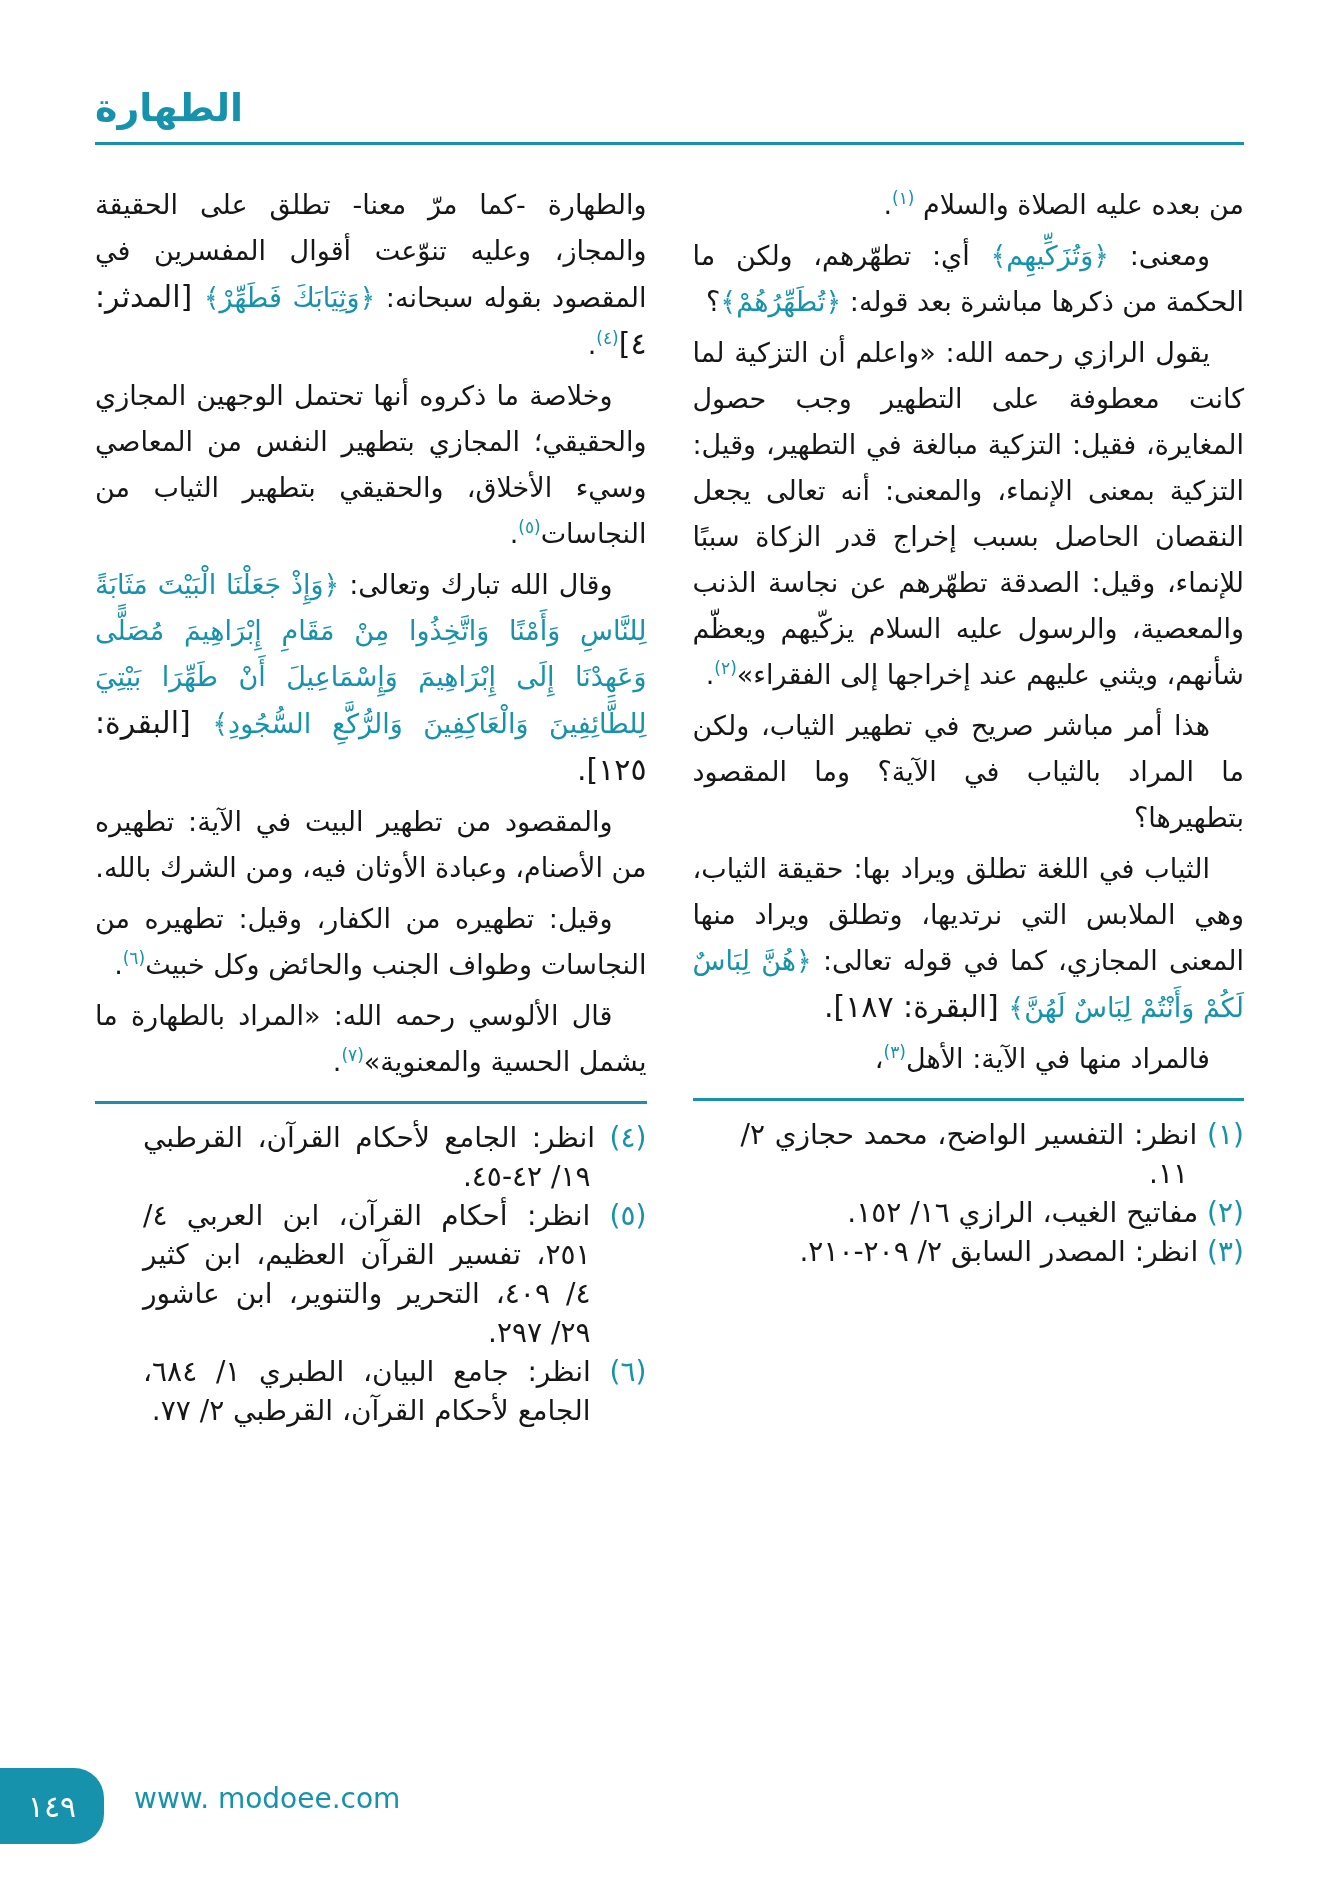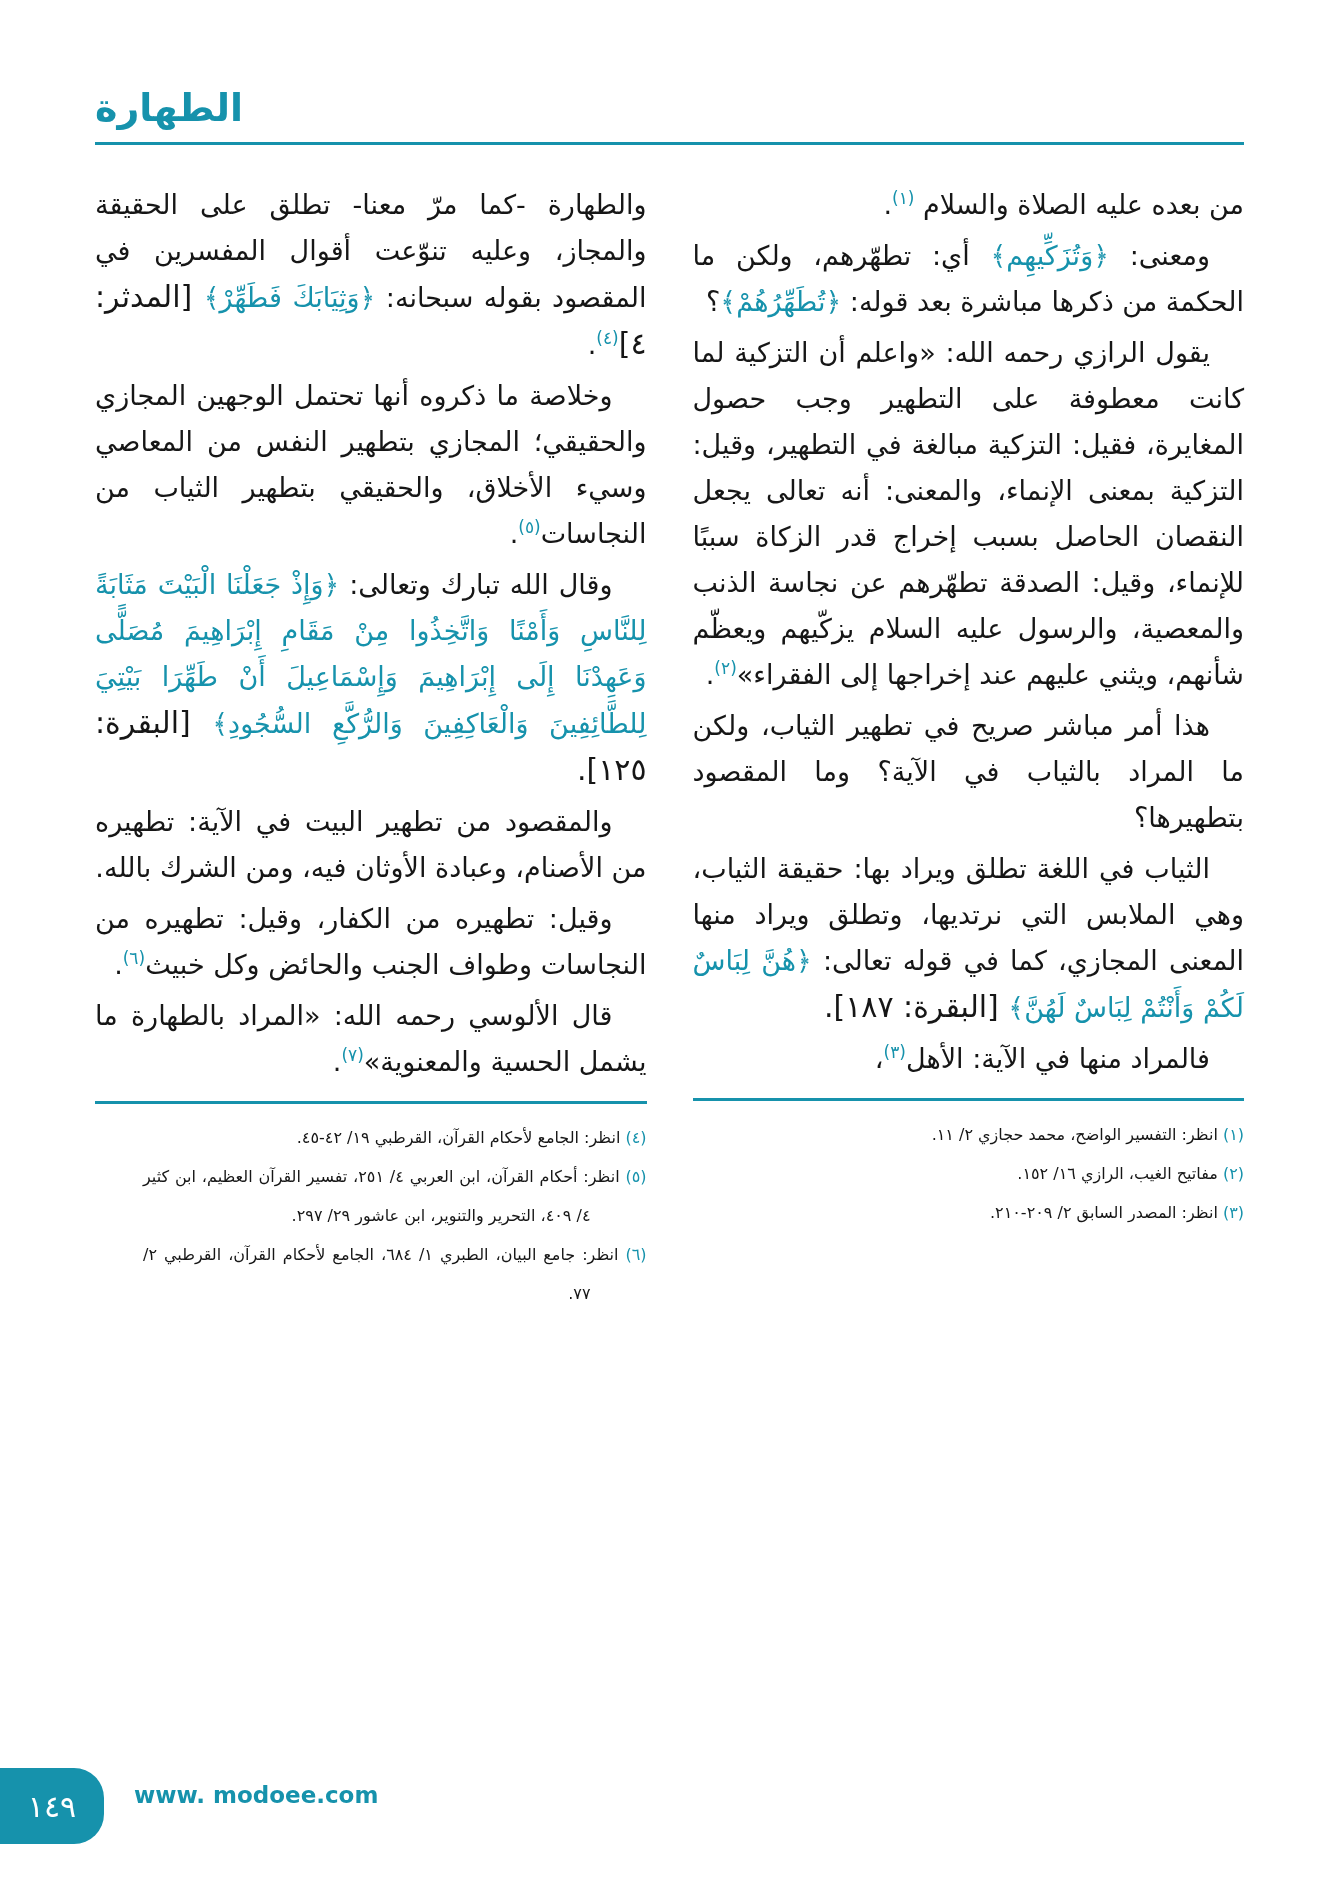--- a/index.html
+++ b/index.html
@@ -57,21 +57,21 @@
     vertical-align: super;
     line-height: 0;
   }
   .seg-cite { font-size: 30px; color: #161616; }
   .fn-rule {
     height: 3px;
     background: var(--accent, #1692ac);
     margin: 16px 0 14px 0;
   }
   .footnote {
-    font-size: 16px;
+    font-size: 28px;
     line-height: 39px;
     text-align: justify;
     padding-right: 56px;
     text-indent: -56px;
     margin-left: 48px;
   }
   .fn-num { color: var(--accent, #1692ac); }
   .fn-text { color: #161616; }
   .page-badge {
     position: absolute;
@@ -86,22 +86,22 @@
     justify-content: center;
     color: #ffffff;
     font-size: 30px;
   }
   .website {
     position: absolute;
     left: 134px;
     top: 1782px;
     direction: ltr;
     color: var(--accent, #1692ac);
-    font-size: 23px;
-    font-weight: bold;
+    font-size: 28px;
+    font-weight: normal;
   }
 </style>
 </head>
 <body>
 
 <div class="page">
 
   <div class="header-title">الطهارة</div>
   <div class="header-rule"></div>
 

